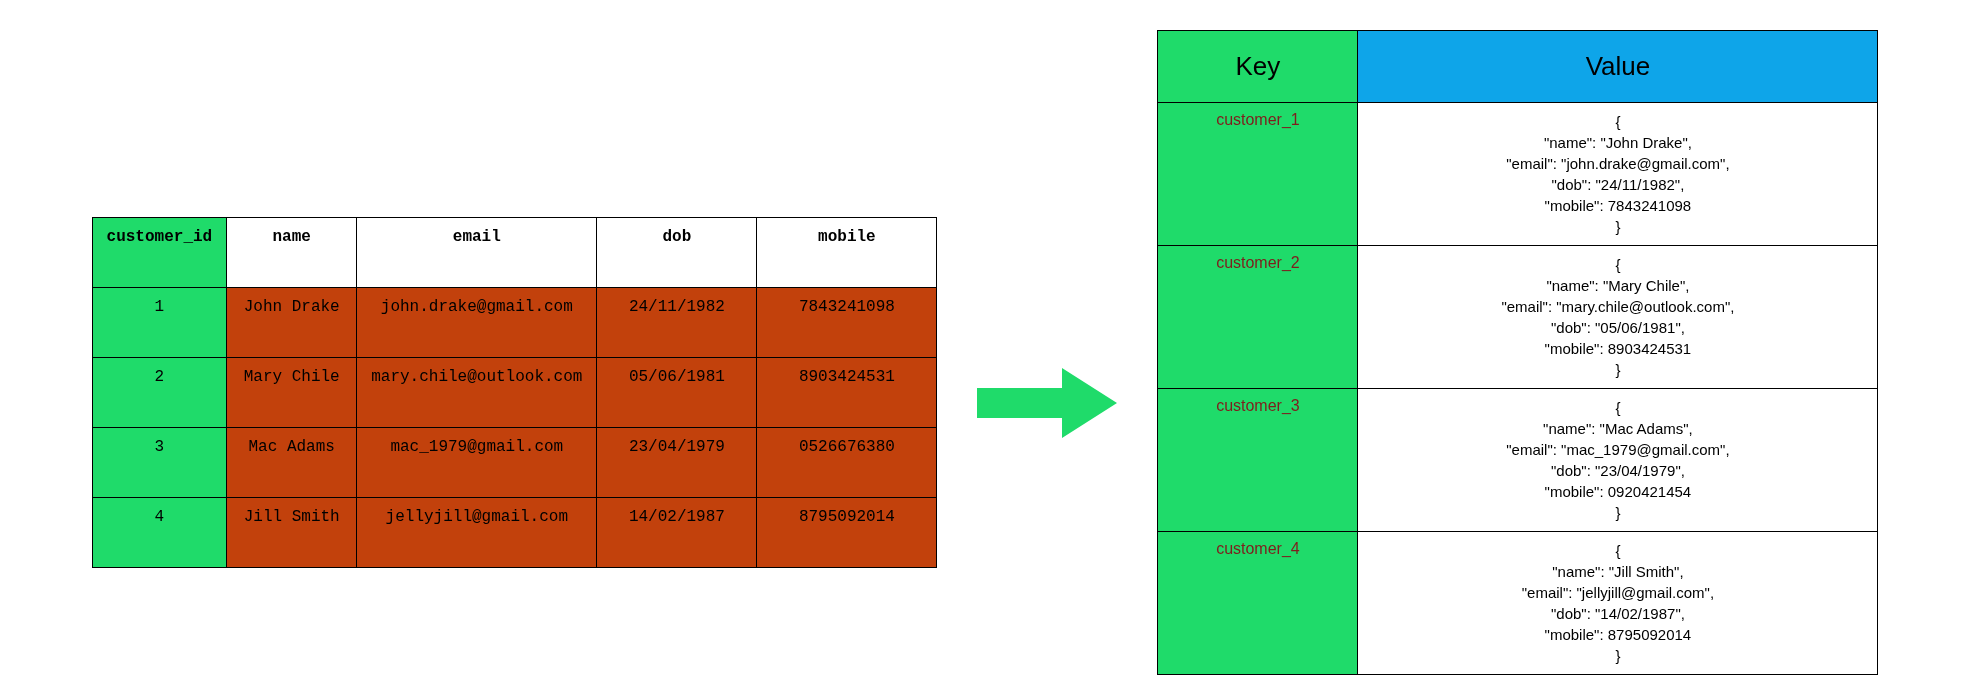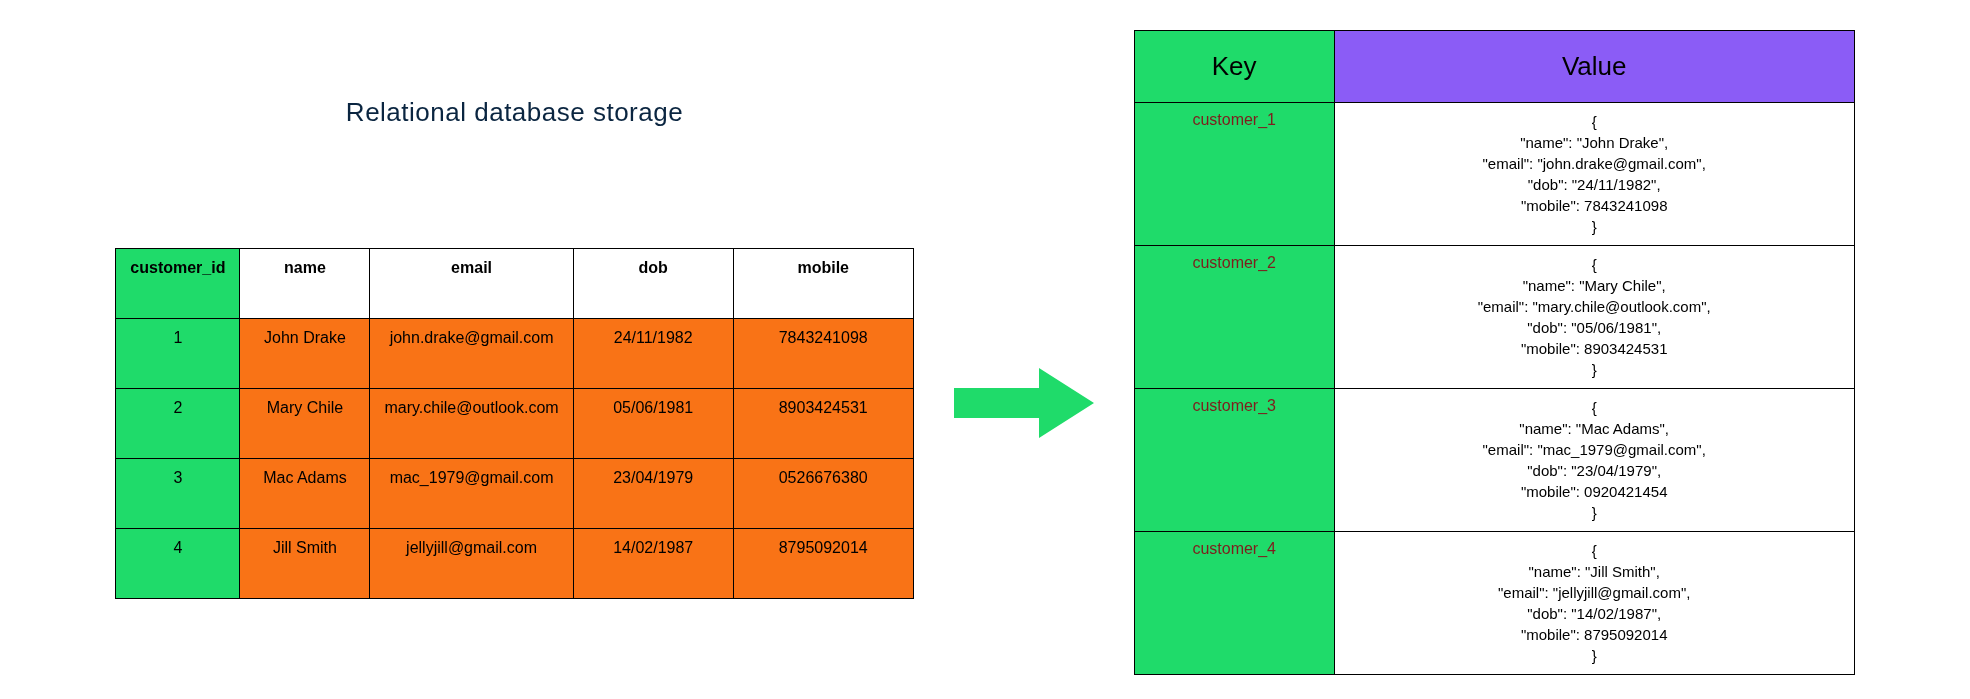--- a/index.html
+++ b/index.html
@@ -25,22 +25,23 @@
     font-family: "Trebuchet MS", "Segoe UI", sans-serif;
     font-weight: 400;
     font-size: 26px;
     color: #0a2540;
     margin: 0 0 30px 0;
     letter-spacing: 0.5px;
   }
   
   table.rel {
     border-collapse: collapse;
-    background: #f97316;
+    background: #c2410c;
     margin-top: 90px;
+    font-family: Liberation Mono, monospace;
   }
   table.rel th, table.rel td {
     border: 1.5px solid #000;
     padding: 10px 14px;
     font-size: 16px;
     text-align: center;
     vertical-align: top;
     height: 70px;
   }
   table.rel th {
@@ -81,21 +82,21 @@
     font-weight: 400;
     font-size: 26px;
     padding: 20px 10px;
   }
   table.kv th.kv-key-h {
     background: #1fdb6a;
     width: 200px;
     color: #000;
   }
   table.kv th.kv-val-h {
-    background: #8b5cf6;
+    background: #0ea5e9;
     width: 520px;
     color: #000;
   }
   table.kv td.kv-key {
     background: #1fdb6a;
     color: #7f1d1d;
     font-size: 16px;
     padding-top: 8px;
     vertical-align: top;
   }
@@ -106,21 +107,20 @@
     padding: 8px 20px;
     white-space: pre-line;
   }
 </style>
 </head>
 <body>
 
 <div class="wrap">
 
   <div class="col">
-    <h2 class="title">Relational database storage</h2>
     <table class="rel">
       <thead>
         <tr>
           <th class="keyhead c-id">customer_id</th>
           <th class="c-name">name</th>
           <th class="c-email">email</th>
           <th class="c-dob">dob</th>
           <th class="c-mob">mobile</th>
         </tr>
       </thead>

